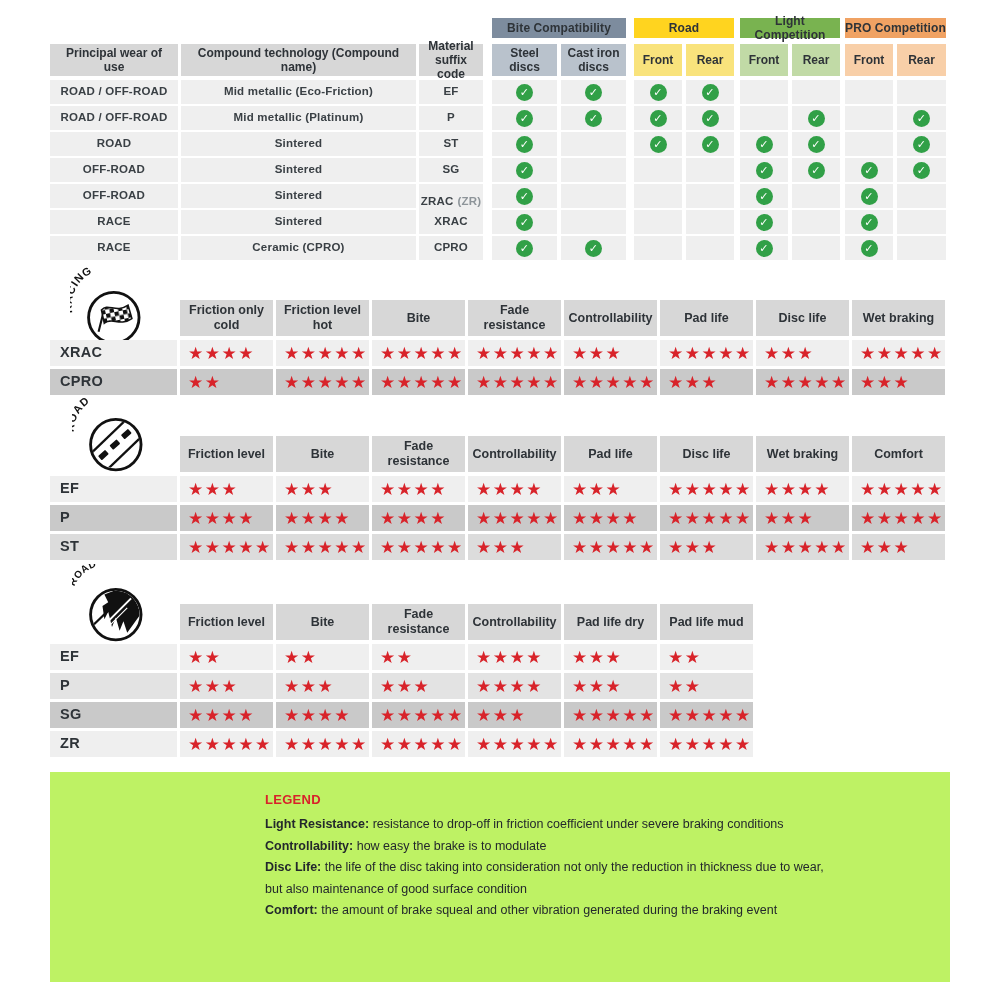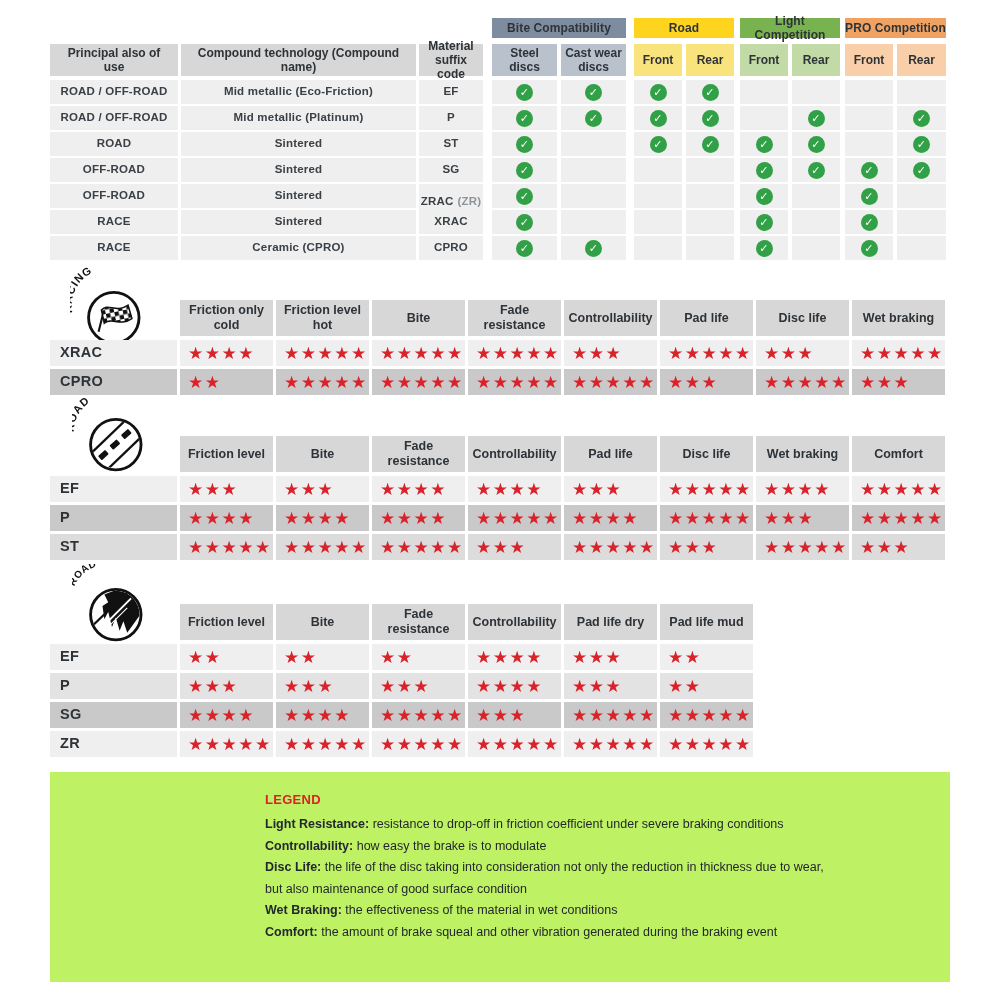--- a/index.html
+++ b/index.html
@@ -89,25 +89,25 @@
         <line x1="38" y1="64" x2="58" y2="44" stroke="#fff" stroke-width="1.2"></line>
       </g>
     </svg>
   </div>
 
   <div id="tables">
       <div class="cell group-header" style="left: 492px; top: 18px; width: 134px; height: 20px; background: rgb(125, 140, 158);">Bite Compatibility</div>
       <div class="cell group-header" style="left: 634px; top: 18px; width: 100px; height: 20px; background: rgb(255, 212, 31);">Road</div>
       <div class="cell group-header" style="left: 740px; top: 18px; width: 100px; height: 20px; background: rgb(121, 179, 80);">Light Competition</div>
       <div class="cell group-header" style="left: 845px; top: 18px; width: 101px; height: 20px; background: rgb(240, 162, 99);">PRO Competition</div>
-      <div class="cell main-header" style="left: 50px; top: 44px; width: 128px; height: 32px;">Principal also of use</div>
+      <div class="cell main-header" style="left: 50px; top: 44px; width: 128px; height: 32px;">Principal wear of use</div>
       <div class="cell main-header" style="left: 181px; top: 44px; width: 235px; height: 32px;">Compound technology (Compound name)</div>
       <div class="cell main-header" style="left: 419px; top: 44px; width: 64px; height: 32px;">Material suffix code</div>
       <div class="cell sub-header" style="left: 492px; top: 44px; width: 65px; height: 32px; background: rgb(185, 194, 204);">Steel discs</div>
-      <div class="cell sub-header" style="left: 561px; top: 44px; width: 65px; height: 32px; background: rgb(185, 194, 204);">Cast wear discs</div>
+      <div class="cell sub-header" style="left: 561px; top: 44px; width: 65px; height: 32px; background: rgb(185, 194, 204);">Cast iron discs</div>
       <div class="cell sub-header" style="left: 634px; top: 44px; width: 48px; height: 32px; background: rgb(249, 227, 124);">Front</div>
       <div class="cell sub-header" style="left: 686px; top: 44px; width: 48px; height: 32px; background: rgb(249, 227, 124);">Rear</div>
       <div class="cell sub-header" style="left: 740px; top: 44px; width: 48px; height: 32px; background: rgb(193, 218, 166);">Front</div>
       <div class="cell sub-header" style="left: 792px; top: 44px; width: 48px; height: 32px; background: rgb(193, 218, 166);">Rear</div>
       <div class="cell sub-header" style="left: 845px; top: 44px; width: 48px; height: 32px; background: rgb(248, 207, 168);">Front</div>
       <div class="cell sub-header" style="left: 897px; top: 44px; width: 49px; height: 32px; background: rgb(248, 207, 168);">Rear</div>
       <div class="cell row-cell" style="left: 50px; top: 80px; width: 128px; height: 24px;">ROAD / OFF-ROAD</div>
       <div class="cell row-cell" style="left: 181px; top: 80px; width: 235px; height: 24px;">Mid metallic (Eco-Friction)</div>
       <div class="cell row-cell" style="left: 419px; top: 80px; width: 64px; height: 24px;">EF</div>
       <div class="cell row-cell" style="left: 492px; top: 80px; width: 65px; height: 24px;">
@@ -472,19 +472,18 @@
     </div>
 
   <div class="legend-box">
     <div class="legend-content">
       <div class="legend-title">LEGEND</div>
       <div id="legend-lines">
           <div class="legend-line"><b>Light Resistance:</b> resistance to drop-off in friction coefficient under severe braking conditions</div>
           <div class="legend-line"><b>Controllability:</b> how easy the brake is to modulate</div>
           <div class="legend-line"><b>Disc Life:</b> the life of the disc taking into consideration not only the reduction in thickness due to wear,</div>
           <div class="legend-line">but also maintenance of good surface condition</div>
-          <div class="legend-line"><b>Wet Braking:</b> the effectiveness of the material in wet conditions</div>
           <div class="legend-line"><b>Comfort:</b> the amount of brake squeal and other vibration generated during the braking event</div>
         </div>
     </div>
   </div>
 
 </div>
 
 </body></html>

